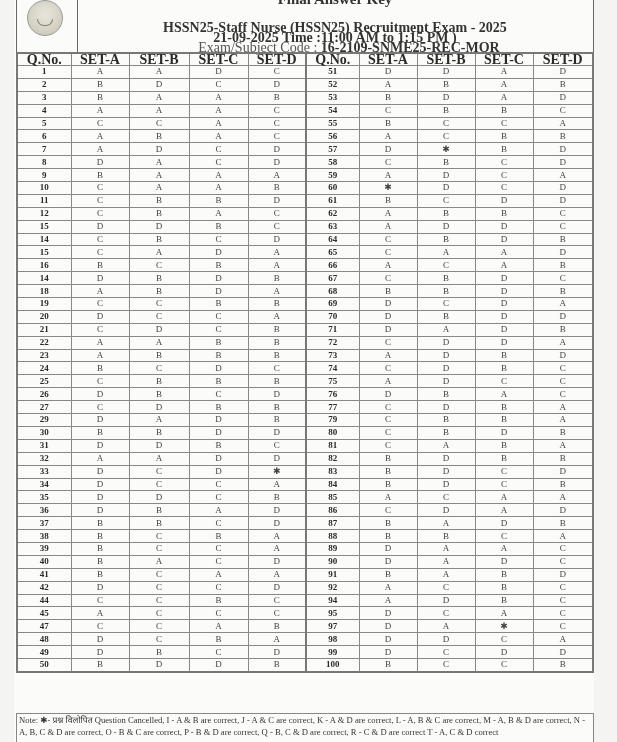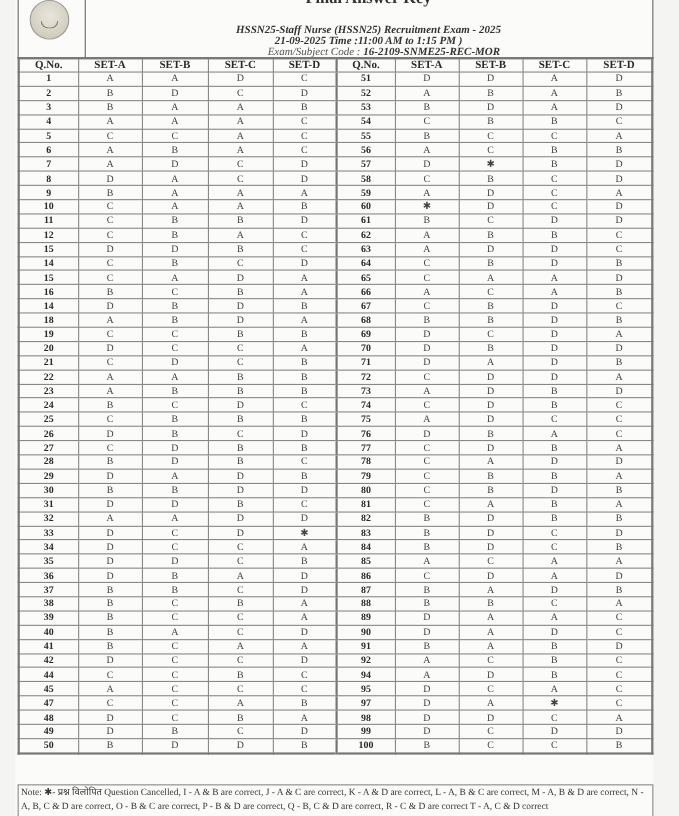--- a/index.html
+++ b/index.html
@@ -3,26 +3,26 @@
 <meta charset="utf-8">
 <style>
   html, body { margin:0; padding:0; background:#f4f4f2; }
   body { width:617px; height:742px; overflow:hidden; position:relative; font-family:"Liberation Serif", serif; color:#2a2a2a; }
   .page { position:absolute; left:14px; top:0; width:580px; height:742px; background:#fbfbf9; }
   .header { position:absolute; left:2px; top:0; width:576px; height:52px; border-left:1px solid #666; border-right:1px solid #666; border-bottom:1px solid #666; }
   .logo-box { position:absolute; left:0; top:0; width:60px; height:52px; border-right:1px solid #666; }
   .logo { position:absolute; left:10px; top:0; width:34px; height:34px; border-radius:50%; border:1px solid #999; background:radial-gradient(circle at 50% 40%, #e8e6dc 0%, #d5d2c4 60%, #c3bfae 100%); }
   .logo::after { content:""; position:absolute; left:9px; top:18px; width:14px; height:6px; border:1px solid #8a7f6a; border-top:none; border-radius:0 0 8px 8px; }
   .title-top { position:absolute; left:60px; right:0; top:-9px; text-align:center; font-weight:bold; font-size:15px; color:#333; }
-  .title { position:absolute; left:60px; right:0; top:23px; text-align:center; font-size:10px; font-weight:bold; line-height:10px; color:#333;font-style:italic; }
+  .title { position:absolute; left:60px; right:0; top:23px; text-align:center; font-size:14px; font-weight:bold; line-height:10px; color:#333; }
   .title .line3 { font-weight:normal; color:#555;margin-left:28px; }
   .title .line3 b { color:#333; }
   table.key { position:absolute; left:2px; top:52px; width:576px; border-collapse:collapse; table-layout:fixed; border:2px solid #777; }
   table.key th, table.key td { border:1px solid #888; height:11.9px; padding:0; text-align:center; font-size:9px; line-height:11px; }
-  table.key th { font-weight:bold; font-size:10px; height:11px; }
+  table.key th { font-weight:bold; font-size:14px; height:11px; }
   table.key td.q { font-weight:bold; }
   table.key td.mid { border-left:2px solid #777;margin-left:43px; }
   table.key td.ans { color:#444; }
   .star { font-size:10px; color:#222; }
   .note { position:absolute; left:2px; top:713px; width:572px; height:26px; border:1px solid #888; padding:1px 2px; font-size:8.6px; line-height:11.5px; color:#333; font-family:Liberation Serif, serif; }
 </style>
 </head>
 <body>
 
 <div class="page">
@@ -384,32 +384,20 @@
           <td class="ans">D</td>
           <td class="ans">B</td>
           <td class="ans">B</td>
           <td class="q mid">77</td>
           <td class="ans">C</td>
           <td class="ans">D</td>
           <td class="ans">B</td>
           <td class="ans">A</td>
         </tr>
         <tr>
-          <td class="q">28</td>
-          <td class="ans">B</td>
-          <td class="ans">D</td>
-          <td class="ans">B</td>
-          <td class="ans">C</td>
-          <td class="q mid">78</td>
-          <td class="ans">C</td>
-          <td class="ans">A</td>
-          <td class="ans">D</td>
-          <td class="ans">D</td>
-        </tr>
-        <tr>
           <td class="q">29</td>
           <td class="ans">D</td>
           <td class="ans">A</td>
           <td class="ans">D</td>
           <td class="ans">B</td>
           <td class="q mid">79</td>
           <td class="ans">C</td>
           <td class="ans">B</td>
           <td class="ans">B</td>
           <td class="ans">A</td>

